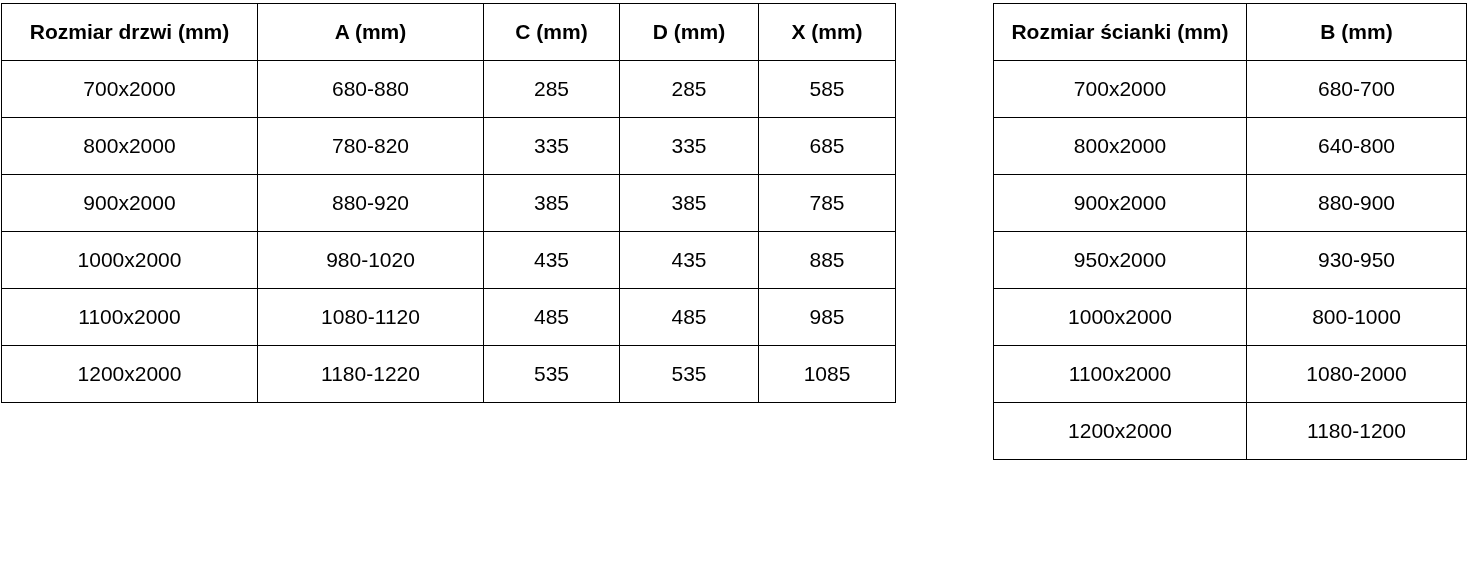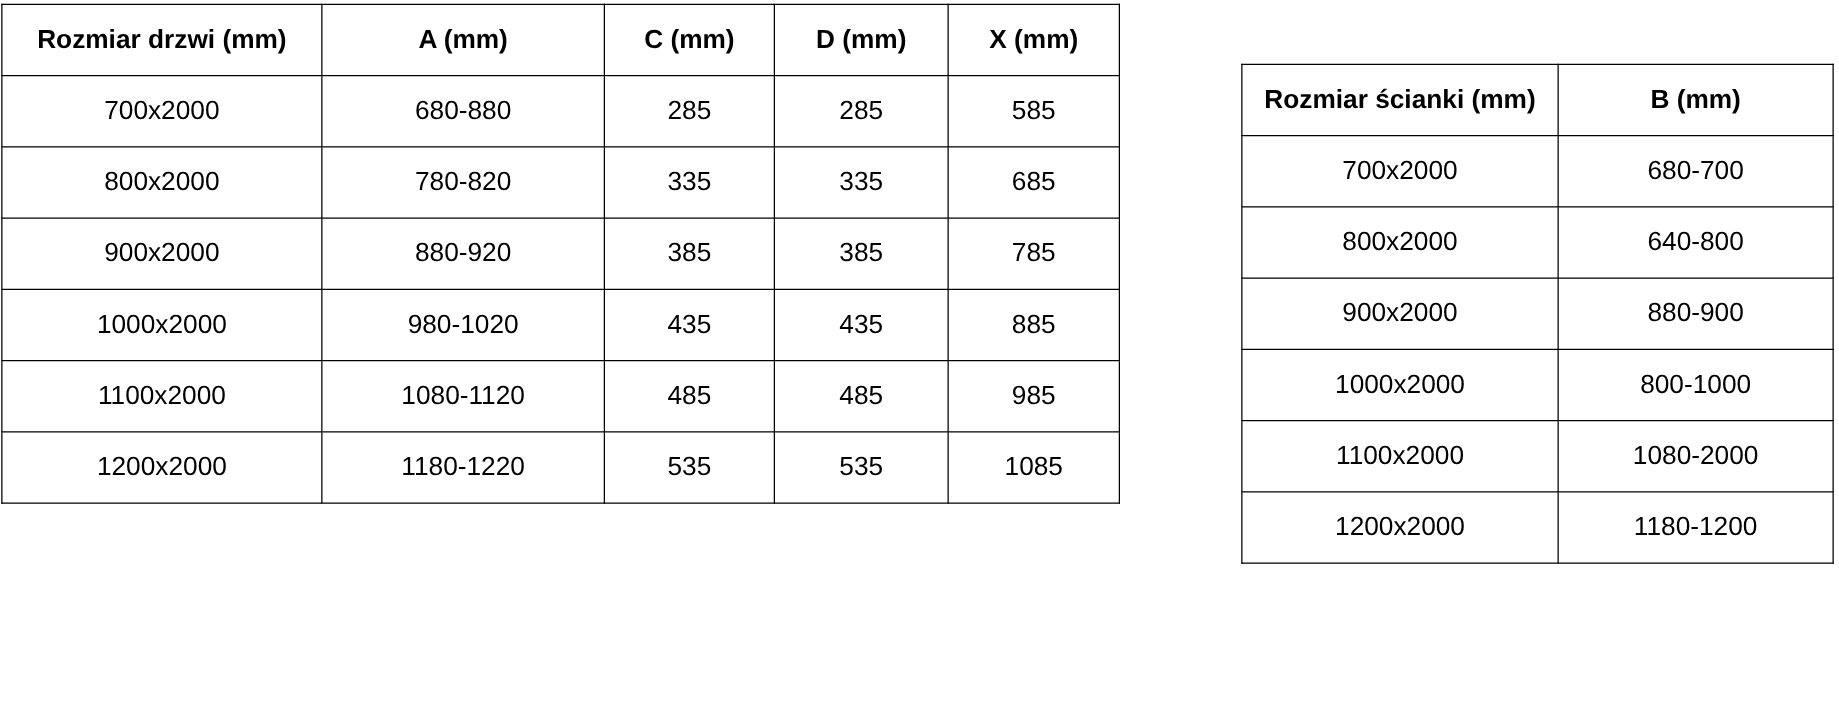--- a/index.html
+++ b/index.html
@@ -33,21 +33,21 @@
     font-size: 21px;
     height: 56px;
     padding: 0 4px;
     overflow: hidden;
     white-space: nowrap;
   }
   table.tbl th {
     font-weight: bold;
   }
   table.door { width: 894px; }
-  table.wall { width: 473px; margin-left: 97px; margin-top: 48px; }
+  table.wall { width: 473px; margin-left: 97px; }
 </style>
 </head>
 <body>
 
 <div class="layout">
   <table class="tbl door">
     <colgroup>
       <col style="width:256px">
       <col style="width:226px">
       <col style="width:136px">
@@ -127,20 +127,24 @@
         </tr>
         <tr>
           <td>800x2000</td>
           <td>640-800</td>
         </tr>
         <tr>
           <td>900x2000</td>
           <td>880-900</td>
         </tr>
         <tr>
+          <td>950x2000</td>
+          <td>930-950</td>
+        </tr>
+        <tr>
           <td>1000x2000</td>
           <td>800-1000</td>
         </tr>
         <tr>
           <td>1100x2000</td>
           <td>1080-2000</td>
         </tr>
         <tr>
           <td>1200x2000</td>
           <td>1180-1200</td>

